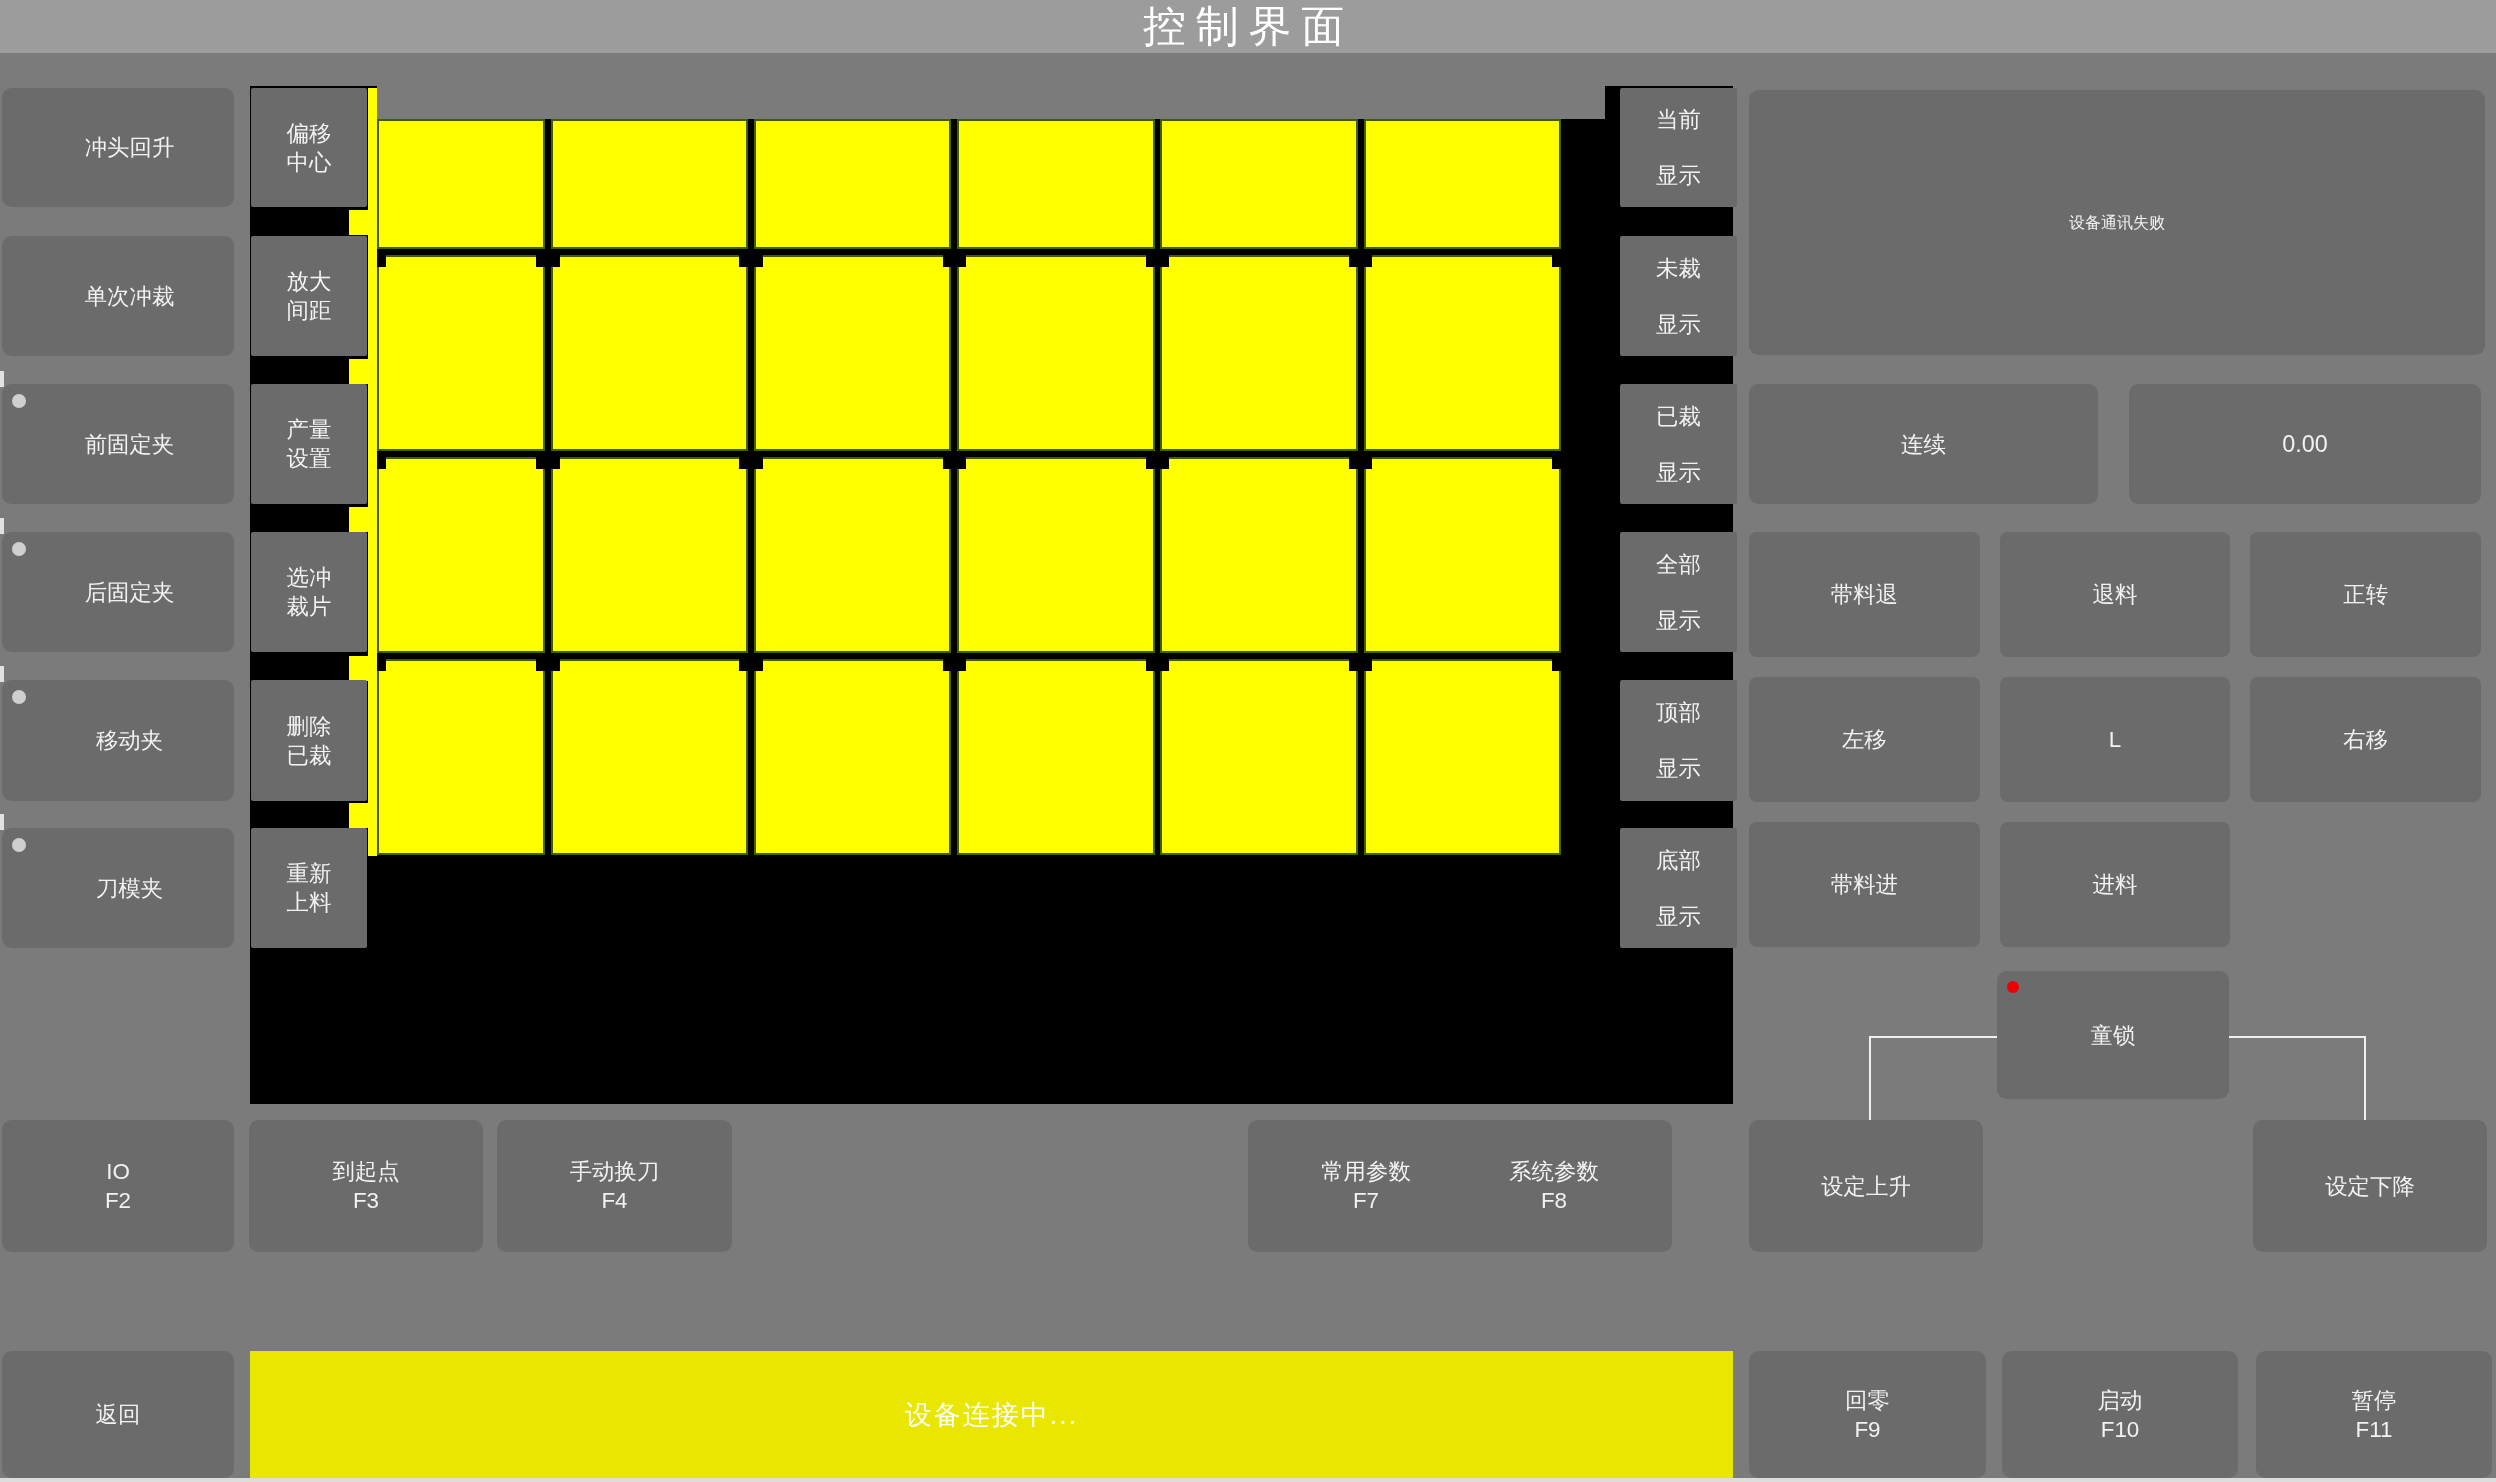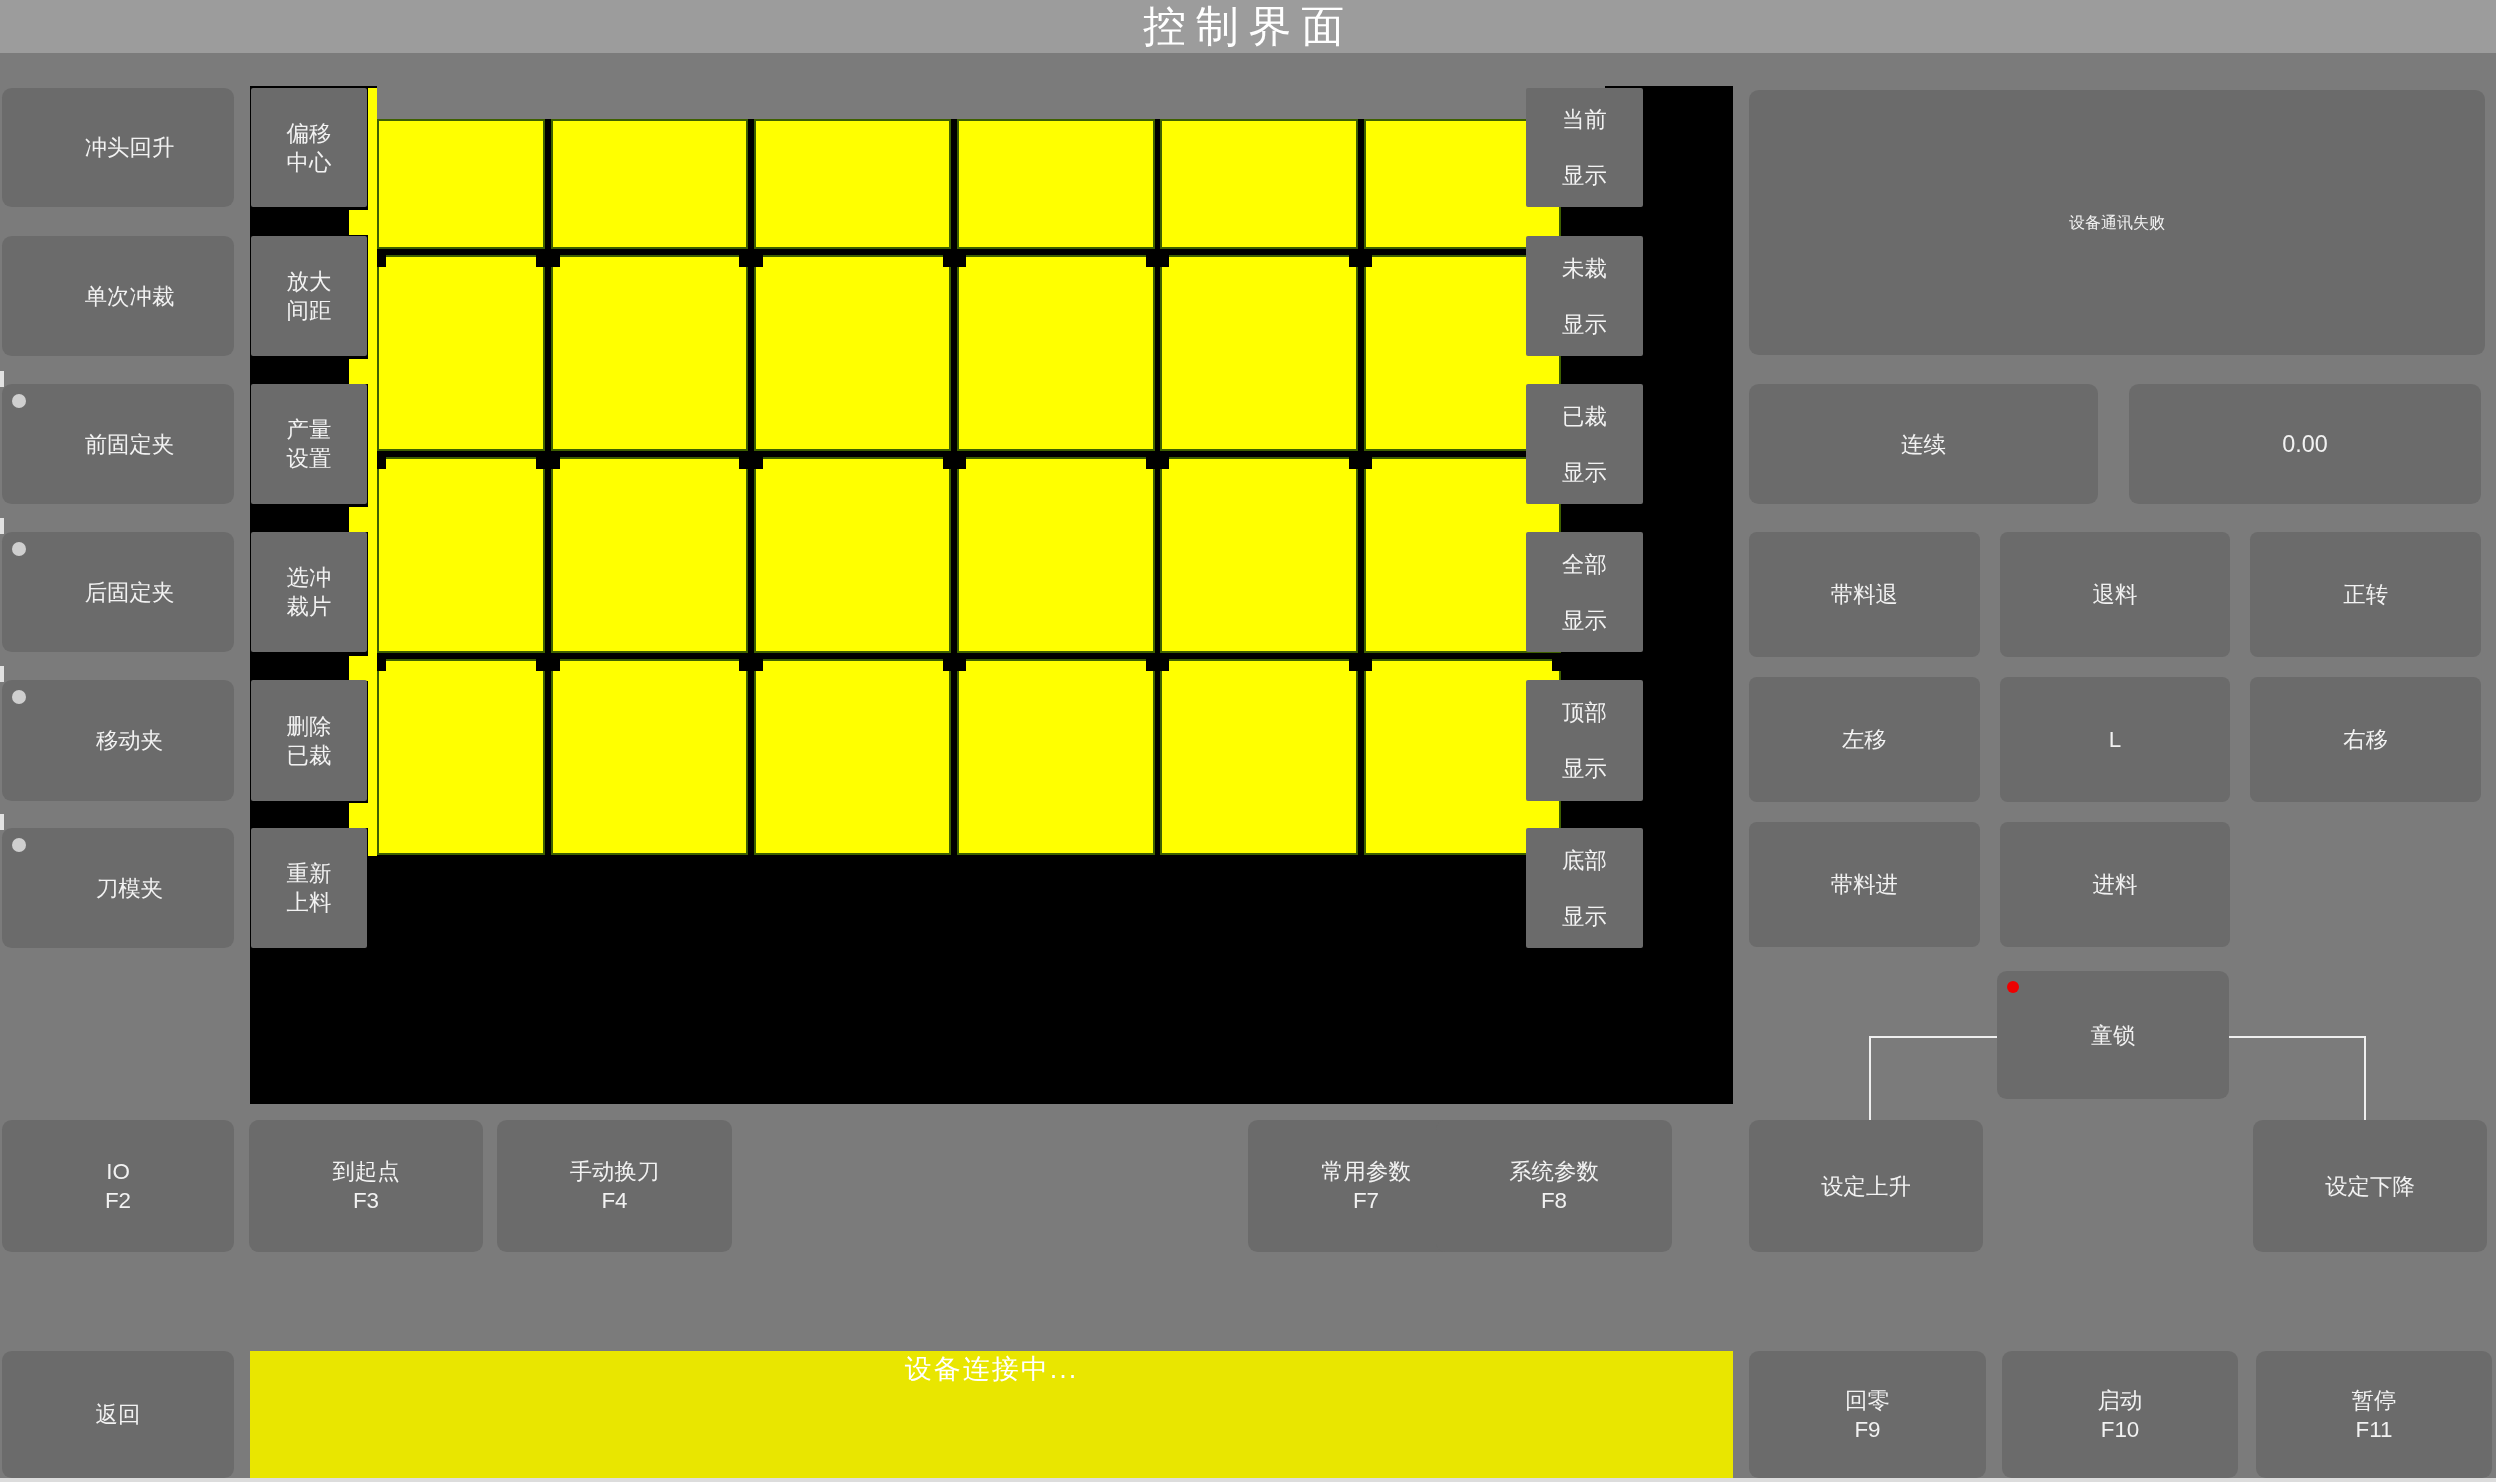--- a/index.html
+++ b/index.html
@@ -20,21 +20,21 @@
     align-items:center;justify-content:center;text-align:center;
     box-sizing:border-box;line-height:29px;font-size:22.4px;cursor:default;}
   .r10{border-radius:9.8px;} .r2{border-radius:2px;}
   .dot{position:absolute;left:9.8px;top:9.8px;width:14.6px;height:14.6px;border-radius:50%;
     background:#cfcfcf;display:none;}
   .reddot{position:absolute;left:9.8px;top:9.8px;width:12.7px;height:12.7px;border-radius:50%;
     background:#ee0000;}
   
   .colA{left:2px;width:232px;padding-left:23px;}
   .colB{left:251px;width:116px;}
-  .colD{left:1526px;width:117px;gap:27px;}
+  .colD{left:1620px;width:117px;gap:27px;}
   .row1{top:88px;height:119px;} .row2{top:236px;height:120px;}
   .row3{top:384px;height:120px;} .row4{top:532px;height:120px;}
   .row5{top:680px;height:121px;} .row6{top:828px;height:120px;}
   .edge-tick{left:0;width:3.9px;height:15.6px;background:#e2e2e2;}
   
   .canvas{left:250px;top:86px;width:1483px;height:1018px;background:#000000;}
   .canvas .topstrip{left:127px;top:0;width:1228px;height:33px;background:#7b7b7b;}
   .canvas .lstrip{left:118px;top:2px;width:8.8px;height:768px;background:#ffff00;}
   .canvas .ltab{left:99px;width:19.5px;height:25px;background:#ffff00;}
   .piece-grid{left:127px;top:33px;width:1184px;height:736px;display:grid;
@@ -54,21 +54,21 @@
     grid-template-columns:repeat(3,1fr);grid-template-rows:repeat(3,1fr);
     column-gap:15.6px;row-gap:28px;gap:20px;}
   .jog-grid .btn{position:relative;border-radius:7.8px;}
   .childlock{left:1997px;top:971px;width:232px;height:128px;}
   .wline{background:#efefef;}
   
   .frow{top:1120px;height:132px;}
   
   .brow{top:1351px;height:127px;}
   .statusbar{left:250px;top:1351px;width:1483px;height:127px;background:#e9e600;
-    display:flex;align-items:flex-start;justify-content:center;
+    display:flex;align-items:center;justify-content:center;
     color:#ffffff;font-size:27px;letter-spacing:2px;}
   .bottom-strip{left:0;top:1478px;width:2497px;height:4.9px;background:#dcdcdc;}
   .fk{font-size:22.4px;}
 </style>
 </head>
 <body>
 
 <div class="abs titlebar">
   <span class="t">控制界面</span>
 </div>

